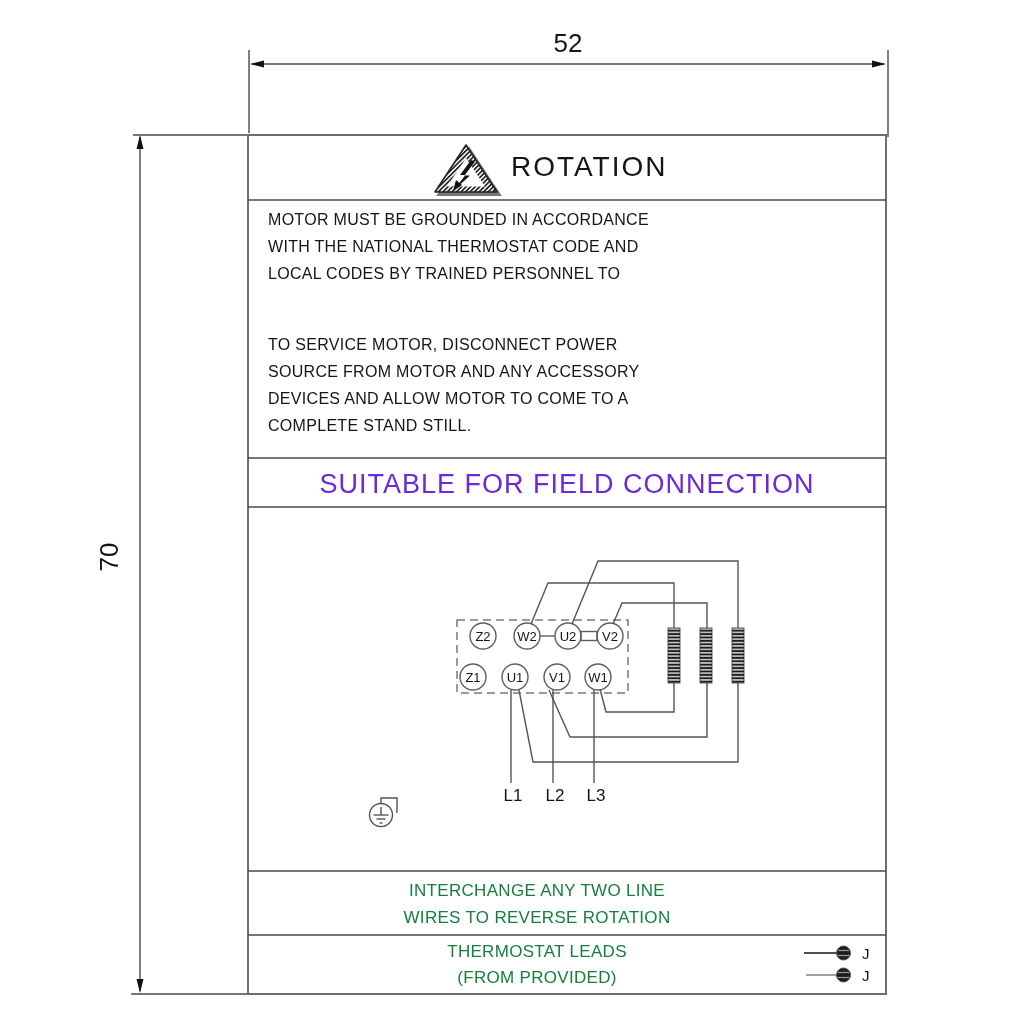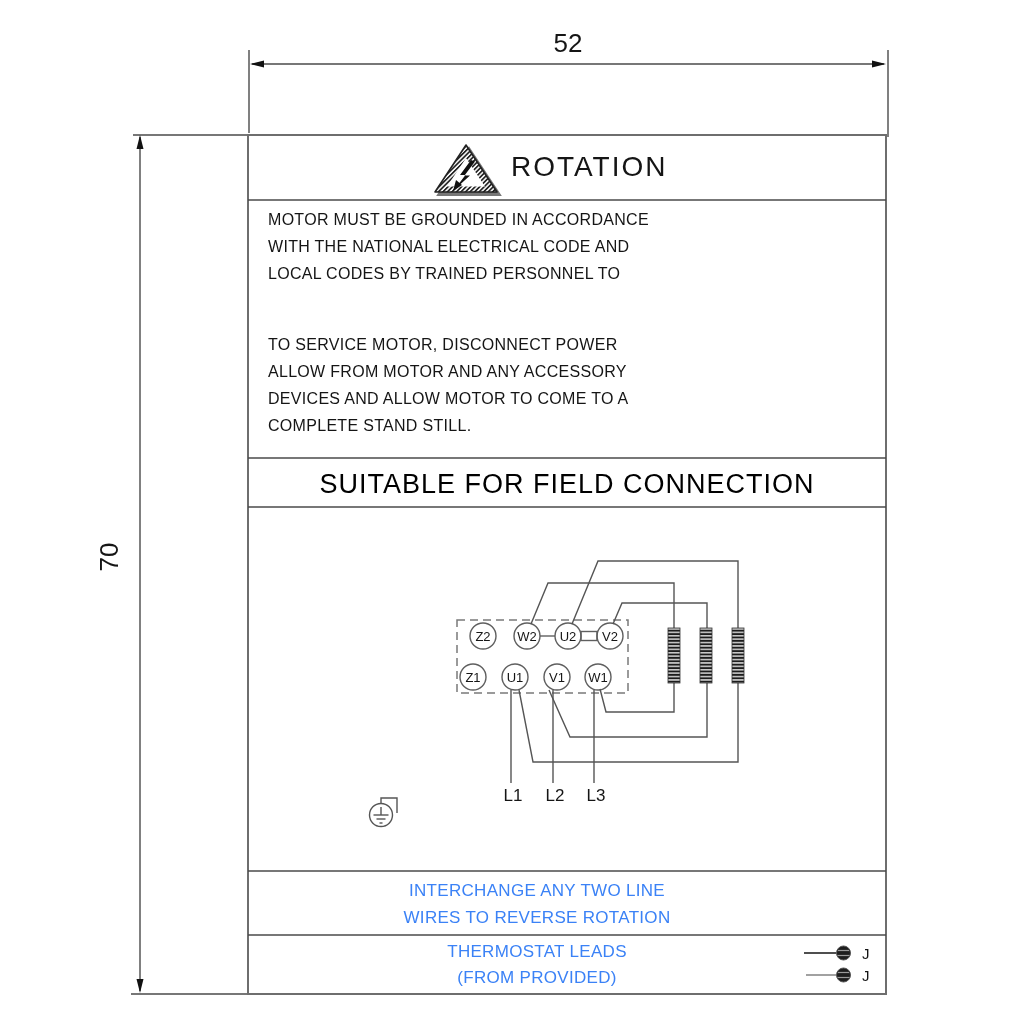--- a/index.html
+++ b/index.html
@@ -5,27 +5,27 @@
   html,body{margin:0;padding:0;background:#ffffff;}
   #canvas{
     position:relative;width:1024px;height:1024px;background:#ffffff;overflow:hidden;
     font-family:"Liberation Sans","DejaVu Sans",sans-serif;color:#111;padding-left:12px;
   }
   #lines{position:absolute;left:0;top:0;width:1024px;height:1024px;}
   .body-line{
     position:absolute;left:268px;font-size:16px;letter-spacing:.3px;color:#151515;white-space:pre;
   }
   .section-title{
-    position:absolute;left:248px;width:638px;text-align:center;color:#000000;
+    position:absolute;left:248px;width:638px;text-align:center;color:#6d28d9;
   }
   .warn-title{
     position:absolute;left:511px;top:151px;font-size:28px;letter-spacing:2px;color:#151515;
   }
   .note-line{
-    position:absolute;left:218px;width:638px;text-align:center;font-size:17px;letter-spacing:.3px;color:#3b82f6;
+    position:absolute;left:218px;width:638px;text-align:center;font-size:17px;letter-spacing:.3px;color:#15803d;
   }
   svg text{font-family:"Liberation Sans","DejaVu Sans",sans-serif;fill:#151515;}
 </style>
 </head>
 <body>
 
 <div id="canvas">
 
   <svg id="lines" viewBox="0 0 1024 1024">
     <defs>
@@ -153,24 +153,24 @@
       <circle cx="843.5" cy="975" r="7" fill="#1e1e1e" stroke="#555" stroke-width="1"></circle>
       <line x1="838" y1="972.5" x2="849" y2="972.5" stroke="#9a9a9a" stroke-width="1.2"></line>
       <line x1="837.5" y1="977.5" x2="849.5" y2="977.5" stroke="#9a9a9a" stroke-width="1.2"></line>
       <text x="862" y="980.5" font-size="15">J</text>
     </g>
   </svg>
 
   <div class="warn-title">ROTATION</div>
 
   <div class="body-line" style="top:211px">MOTOR MUST BE GROUNDED IN ACCORDANCE</div>
-  <div class="body-line" style="top:238px">WITH THE NATIONAL ELECTRICAL CODE AND</div>
+  <div class="body-line" style="top:238px">WITH THE NATIONAL THERMOSTAT CODE AND</div>
   <div class="body-line" style="top:265px">LOCAL CODES BY TRAINED PERSONNEL TO</div>
   <div class="body-line" style="top:336px">TO SERVICE MOTOR, DISCONNECT POWER</div>
-  <div class="body-line" style="top:363px">ALLOW FROM MOTOR AND ANY ACCESSORY</div>
+  <div class="body-line" style="top:363px">SOURCE FROM MOTOR AND ANY ACCESSORY</div>
   <div class="body-line" style="top:390px">DEVICES AND ALLOW MOTOR TO COME TO A</div>
   <div class="body-line" style="top:417px">COMPLETE STAND STILL.</div>
 
   <div class="section-title" style="top:469px;font-size:27px;letter-spacing:1px;">SUITABLE FOR FIELD CONNECTION</div>
 
   <div class="note-line" style="top:881px">INTERCHANGE ANY TWO LINE</div>
   <div class="note-line" style="top:942px">THERMOSTAT LEADS</div>
 
   <div class="note-line" style="top:908px">WIRES TO REVERSE ROTATION</div>
   <div class="note-line" style="top:968px">(FROM PROVIDED)</div>

